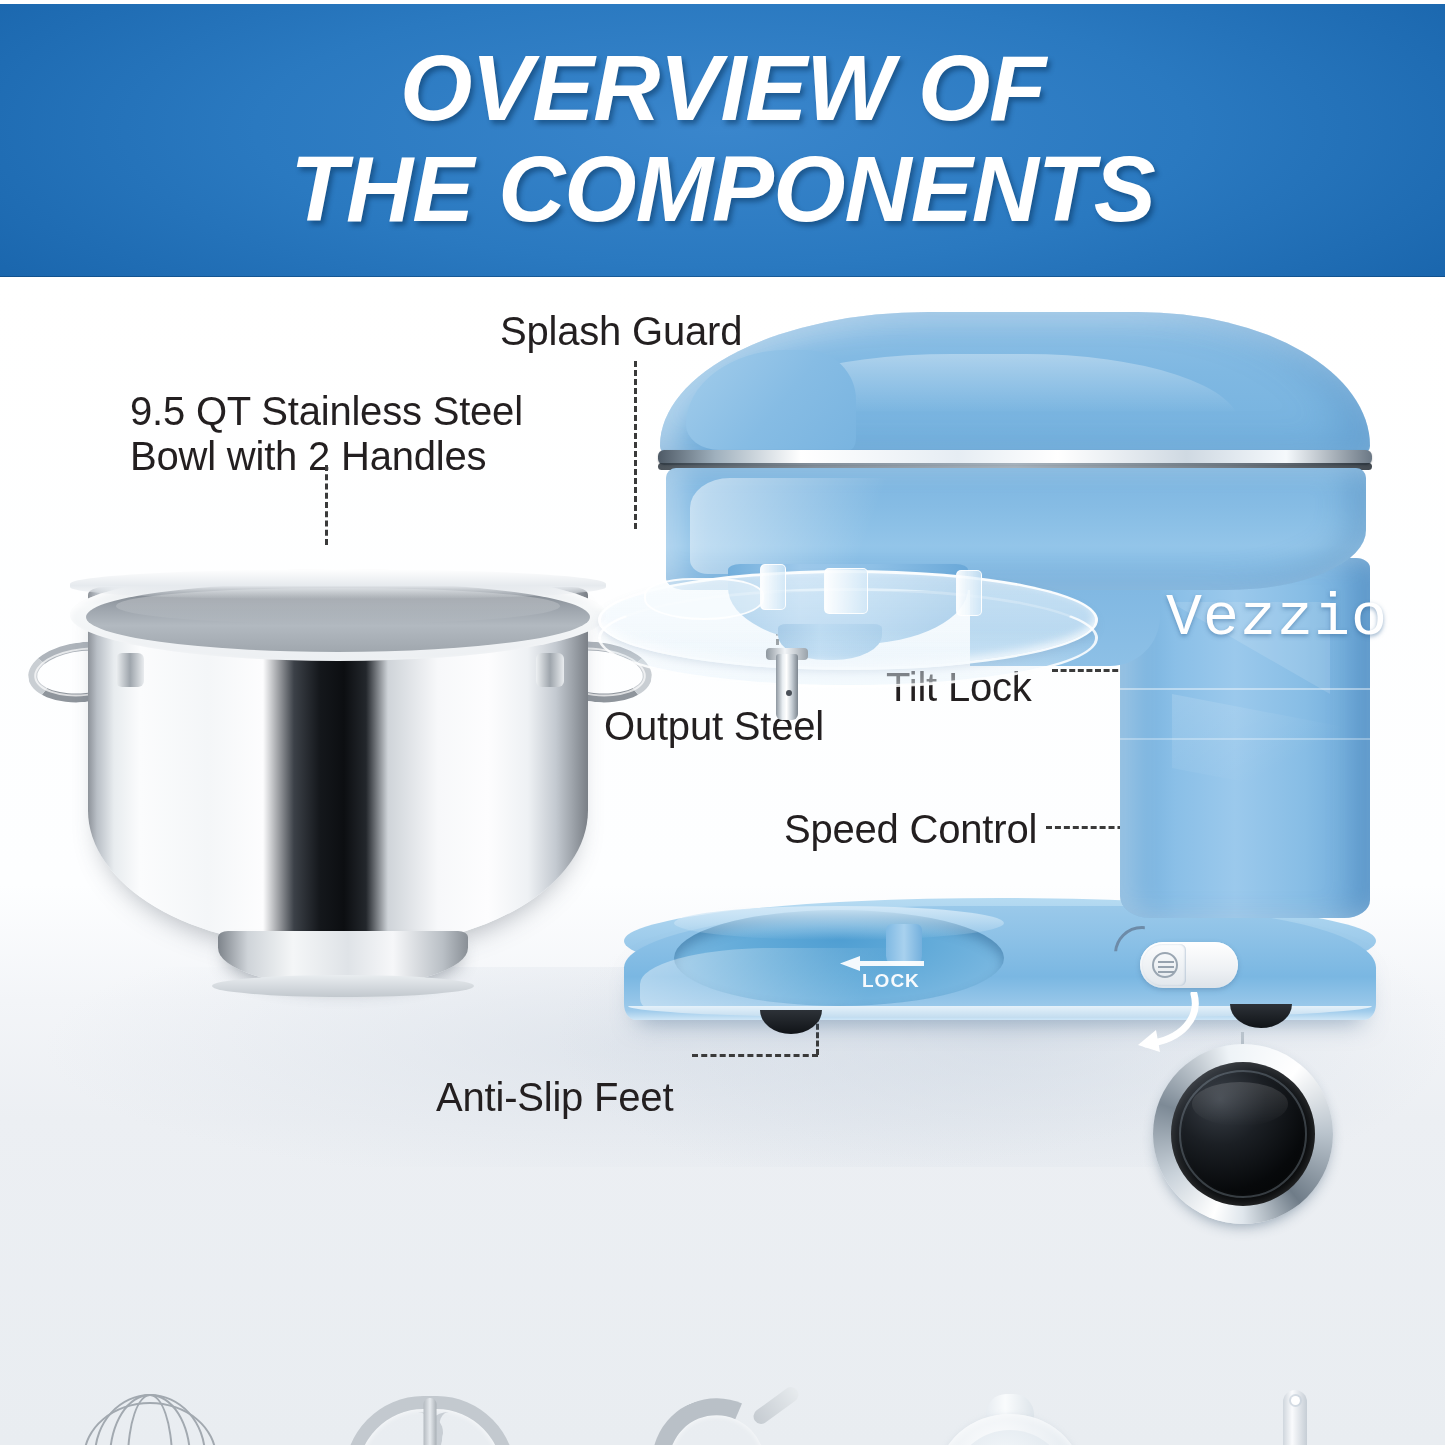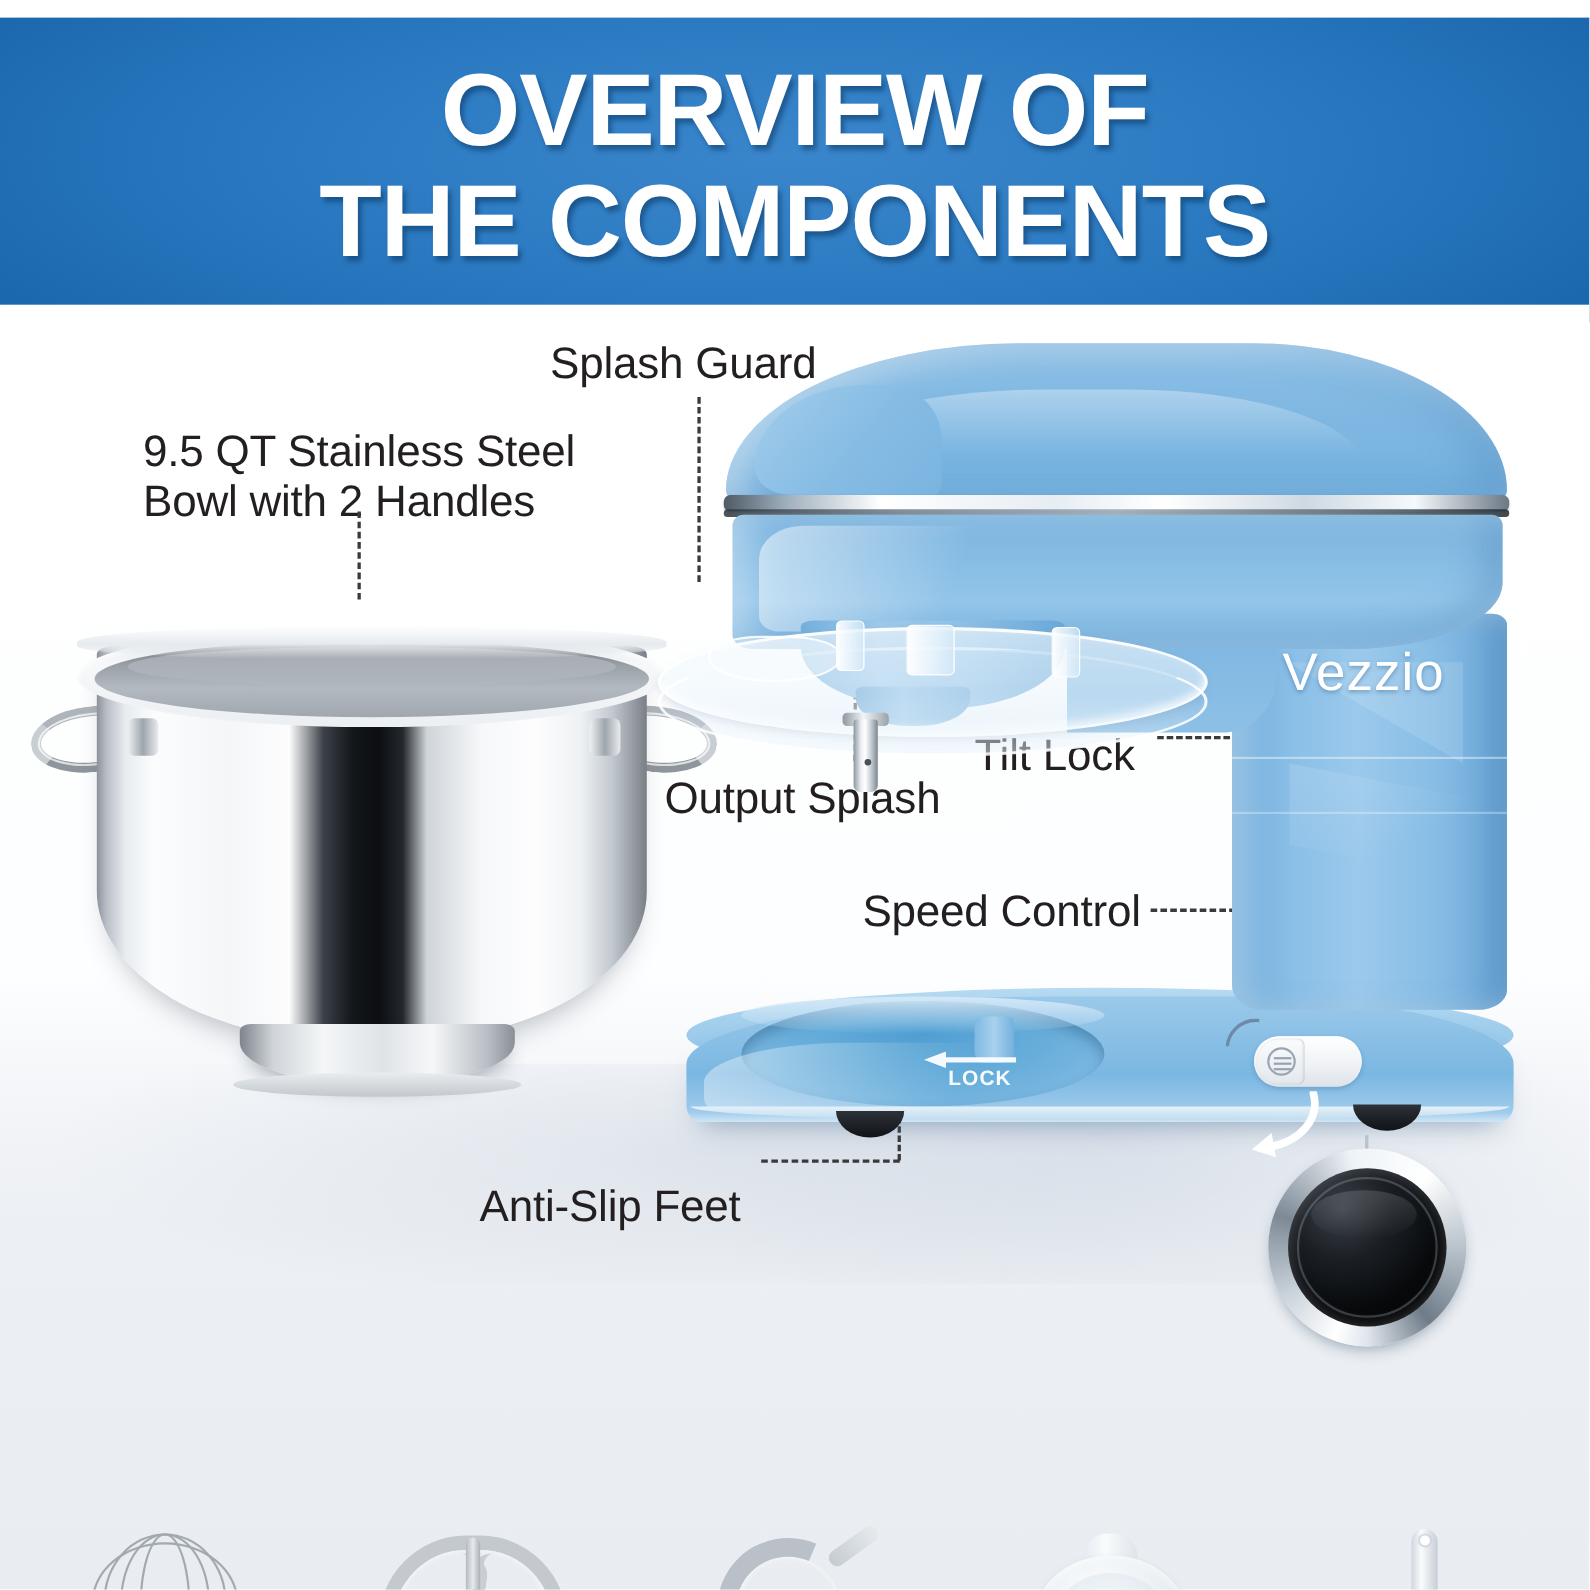--- a/index.html
+++ b/index.html
@@ -6,24 +6,25 @@
   html,body { width:1445px; height:1445px; }
   body {
     font-family:"Liberation Sans", sans-serif;
     background:#ffffff;
     overflow:hidden;
     position:relative;
   }
 
   
   #banner {
-    position:absolute; left:0; top:16px; width:1445px; height:277px;
+    position:absolute; left:0; top:4px; width:1445px; height:277px;
     background:
       radial-gradient(ellipse 85% 130% at 50% 45%, #3a86cc 0%, #2a79c0 38%, #1a66ad 72%, #10579c 100%);
     overflow:hidden;
+    font-style:italic;
   }
   #banner:after{
     content:""; position:absolute; left:0; bottom:0; width:100%; height:5px;
     background:linear-gradient(to bottom, rgba(8,60,110,.55), rgba(255,255,255,0));
   }
   #banner-title {
     position:absolute; left:0; top:34px; width:100%;
     text-align:center;
     color:#ffffff;
     font-weight:bold;
@@ -256,22 +257,22 @@
   .column-seam{
     position:absolute; left:520px; top:386px; width:250px; height:2px;
     background:rgba(255,255,255,.42);
   }
   .column-seam2{
     position:absolute; left:520px; top:436px; width:250px; height:2px;
     background:rgba(255,255,255,.3);
   }
   .brand{
     position:absolute; left:566px; top:282px; width:220px;
-    font-family:Liberation Sans, sans-serif;
-    font-size:48px; color:#ffffff; letter-spacing:1px;
+    font-family:Liberation Mono, monospace;
+    font-size:60px; color:#ffffff; letter-spacing:1px;
     text-shadow:0 2px 4px rgba(50,100,150,.5);
   }
   
   .neck{
     position:absolute; left:370px; top:256px; width:190px; height:108px;
     background:linear-gradient(to bottom,#7cb5e1,#8dc0e6);
     border-radius:0 0 50px 0 / 0 0 50px 0;
   }
 
   
@@ -495,21 +496,21 @@
   <div class="floor-shade"></div>
   <div class="floor-shade2"></div>
 
   <div class="lbl" style="left:130px; top:112px; width:420px; text-align:left;">9.5 QT Stainless Steel
 Bowl with 2 Handles</div>
   <div class="dash-v" style="left:325px; top:188px; height:80px;"></div>
 
   <div class="lbl" style="left:500px; top:32px; width:250px;">Splash Guard</div>
   <div class="dash-v" style="left:634px; top:84px; height:168px;"></div>
 
-  <div class="lbl" style="left:604px; top:427px; width:300px;">Output Splash</div>
+  <div class="lbl" style="left:604px; top:427px; width:300px;">Output Steel</div>
   <div class="dash-v" style="left:776px; top:315px; height:100px;"></div>
 
   <div class="lbl" style="left:886px; top:388px; width:240px;">Tilt Lock</div>
   <div class="dash-h" style="left:1052px; top:392px; width:92px;"></div>
 
   <div class="lbl" style="left:784px; top:530px; width:300px;">Speed Control</div>
   <div class="dash-h" style="left:1046px; top:549px; width:140px;"></div>
 
   <div class="lbl" style="left:436px; top:754px; width:280px;margin-top:44px;">Anti-Slip Feet</div>
   <div class="dash-h" style="left:692px; top:777px; width:126px;"></div>

